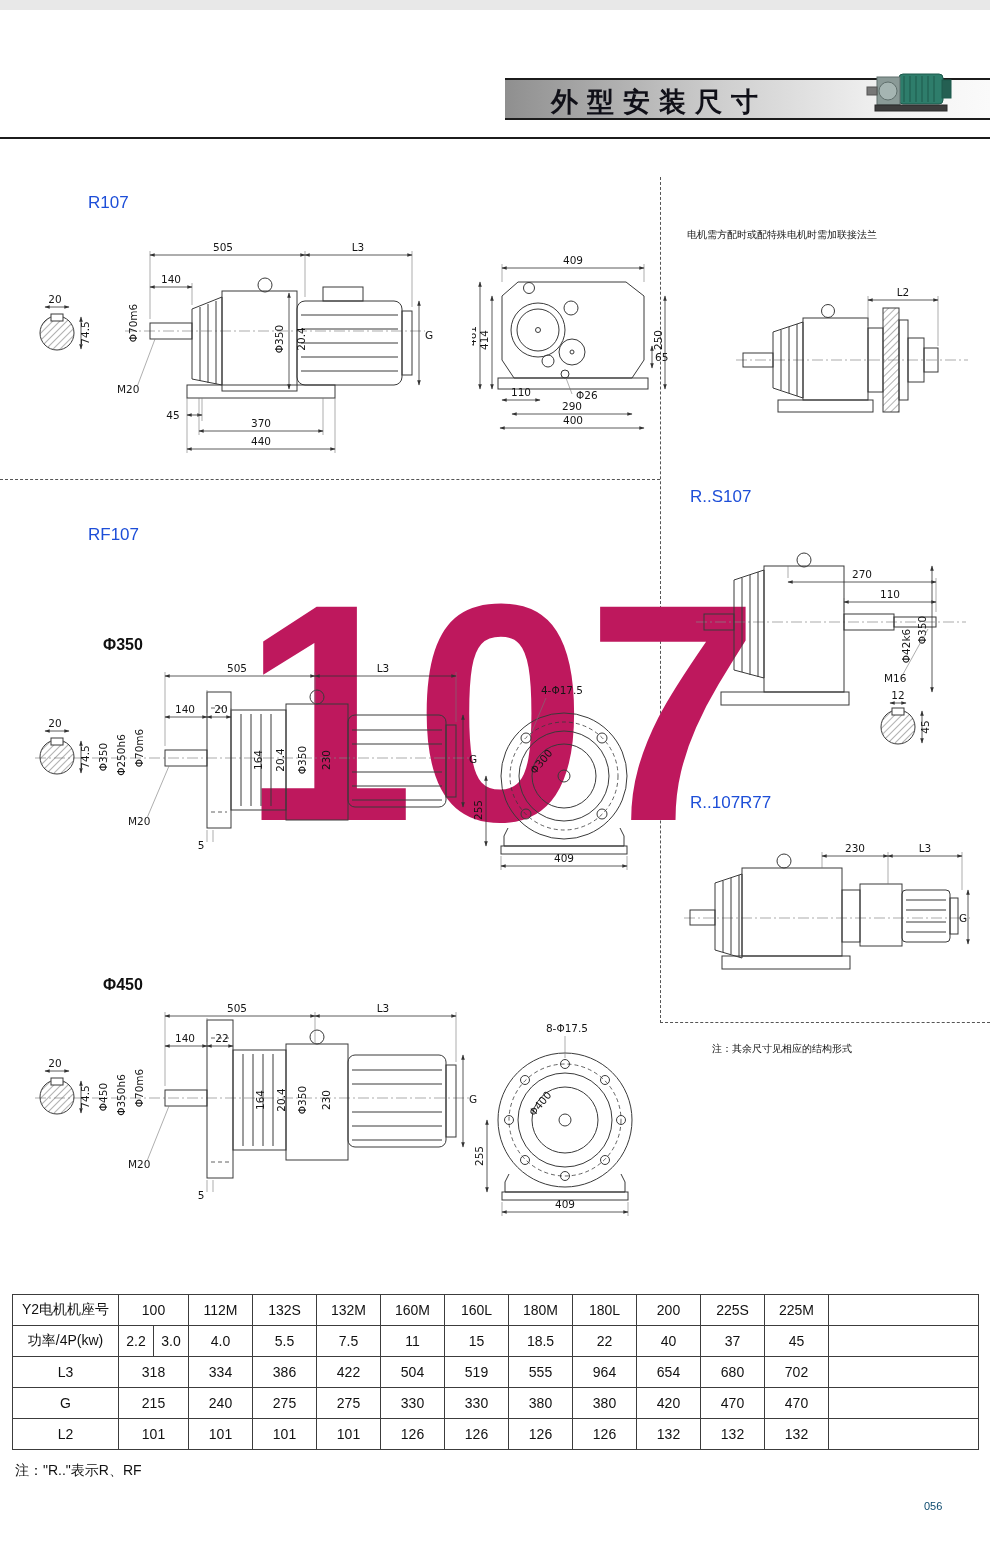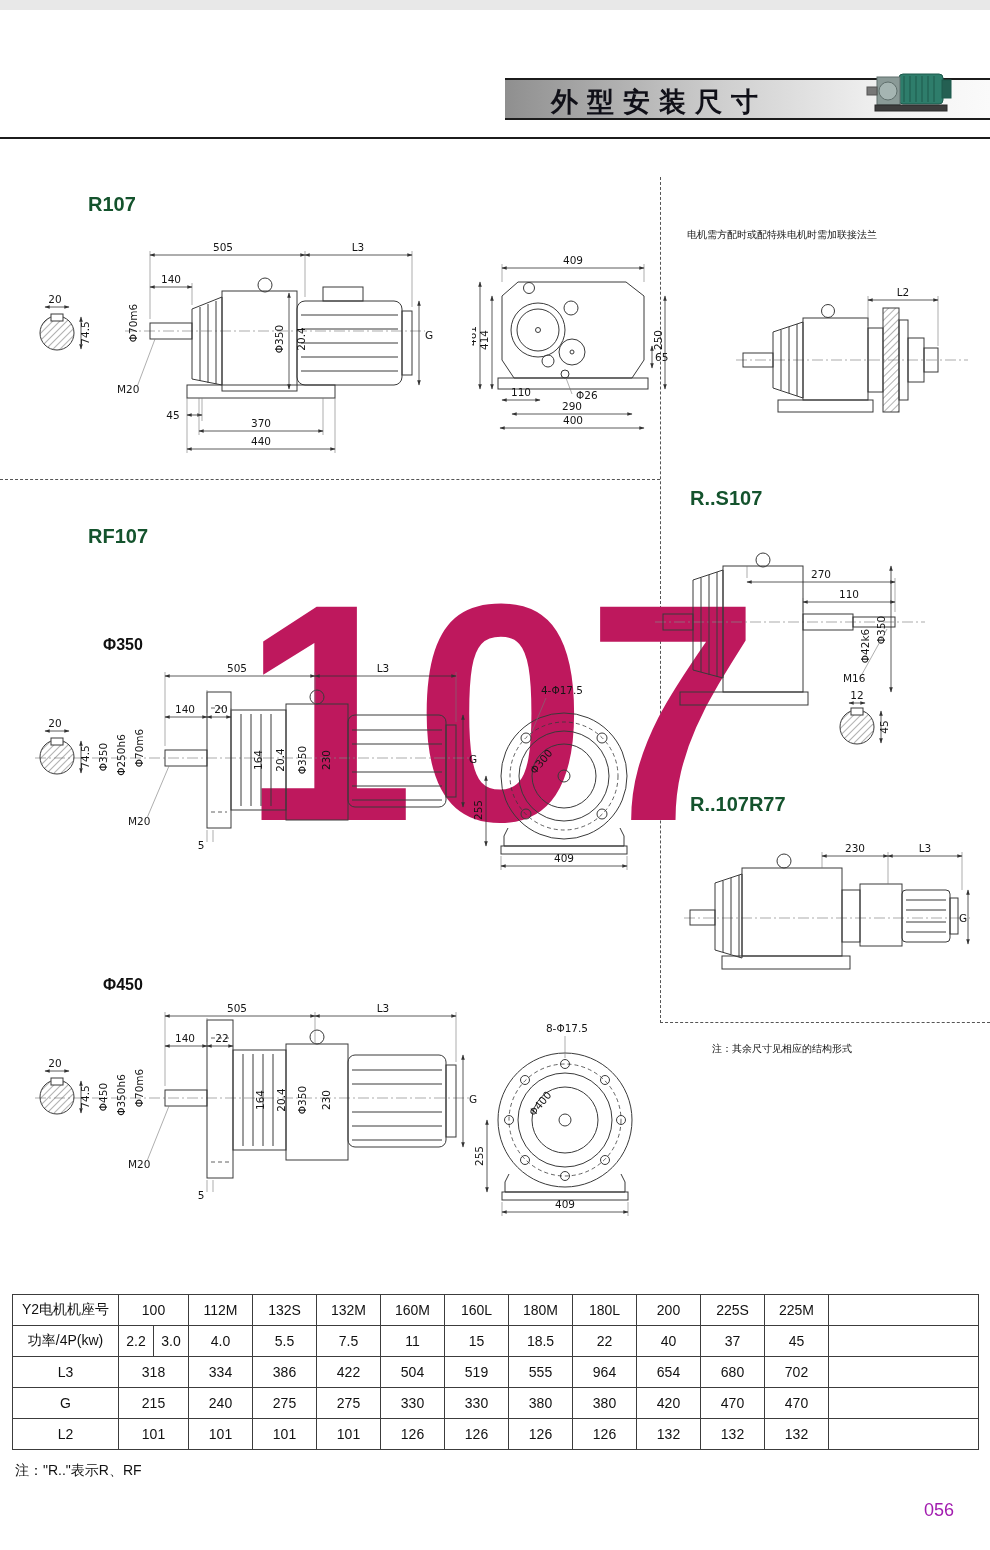--- a/index.html
+++ b/index.html
@@ -27,21 +27,21 @@
   .hdash-l { position:absolute; left:0; top:469px; width:660px; height:0; border-top:1px dashed #555; }
   .hdash-r { position:absolute; left:660px; top:1012px; width:330px; height:0; border-top:1px dashed #555; }
 
   
   .watermark {
     position:absolute; left:242px; top:548px; z-index:0;
     font-size:310px; font-weight:bold; line-height:1; color:#be185d;
     font-family:"Liberation Sans",sans-serif;
   }
 
-  .sec-title { position:absolute; z-index:2; font-weight:bold; font-size:20px; color:#14532d; }
+  .sec-title { position:absolute; z-index:2; font-weight:normal; font-size:17px; color:#1d4ed8; }
   .sub-title { position:absolute; z-index:2; font-weight:bold; font-size:16px; color:#101010; }
   .note { position:absolute; z-index:2; font-size:10px; color:#151515; }
 
   .drawing { position:absolute; z-index:1; }
   .drawing svg line, .drawing svg rect, .drawing svg circle,
   .drawing svg path, .drawing svg polygon, .drawing svg polyline {
     stroke:#3a3a3a; stroke-width:1; fill:none;
   }
   .drawing svg .dl { stroke:#333; stroke-width:0.8; }
   .drawing svg .xl { stroke:#777; stroke-width:0.6; }
@@ -57,21 +57,21 @@
   
   table.dims {
     position:absolute; left:12px; top:1284px; width:966px; z-index:2;
     border-collapse:collapse; table-layout:fixed; background:#fff;border-radius:9px;
   }
   table.dims td {
     border:1px solid #3c3c3c; text-align:center; height:30px;
     font-size:14px; padding:0; color:#111;
   }
   .foot-note { position:absolute; left:15px; top:1452px; font-size:14px; color:#111; z-index:2; }
-  .page-num { position:absolute; left:924px; top:1490px; font-size:18px; color:#a21caf; z-index:2; }
+  .page-num { position:absolute; left:924px; top:1490px; font-size:11px; color:#0c4a6e; z-index:2; }
 </style>
 </head>
 <body>
 
 <div class="page">
 
   <svg width="0" height="0" style="position:absolute" aria-hidden="true">
     <defs>
       <marker id="arr" viewBox="0 0 10 10" refX="9" refY="5" markerWidth="6.5" markerHeight="6.5" orient="auto-start-reverse">
         <path d="M0,1.5 L10,5 L0,8.5 z" fill="#333" stroke="none"></path>
@@ -249,21 +249,21 @@
       </g>
       <g>
         <line class="xl" x1="140" y1="56" x2="140" y2="26"></line>
         <line class="xl" x1="210" y1="76" x2="210" y2="26"></line>
         <line class="dl" x1="140" y1="30" x2="210" y2="30" marker-start="url(#arr)" marker-end="url(#arr)"></line>
         <text x="175" y="26" text-anchor="middle">L2</text>
       </g>
     </svg>
   </div>
 
-  <div class="drawing" style="left:635px;top:520px;width:305px;height:235px">
+  <div class="drawing" style="left:676px;top:520px;width:305px;height:235px">
     <svg viewBox="0 0 305 235" width="305" height="235">
       <line class="cl" x1="20" y1="92" x2="290" y2="92"></line>
       <g>
         <rect x="28" y="84" width="30" height="16"></rect>
         <polygon points="58,50 88,40 88,148 58,140"></polygon>
         <line x1="66" y1="48" x2="66" y2="142"></line>
         <line x1="74" y1="45" x2="74" y2="145"></line>
         <line x1="82" y1="42" x2="82" y2="147"></line>
         <rect x="88" y="36" width="80" height="126"></rect>
         <circle cx="128" cy="30" r="7"></circle>

